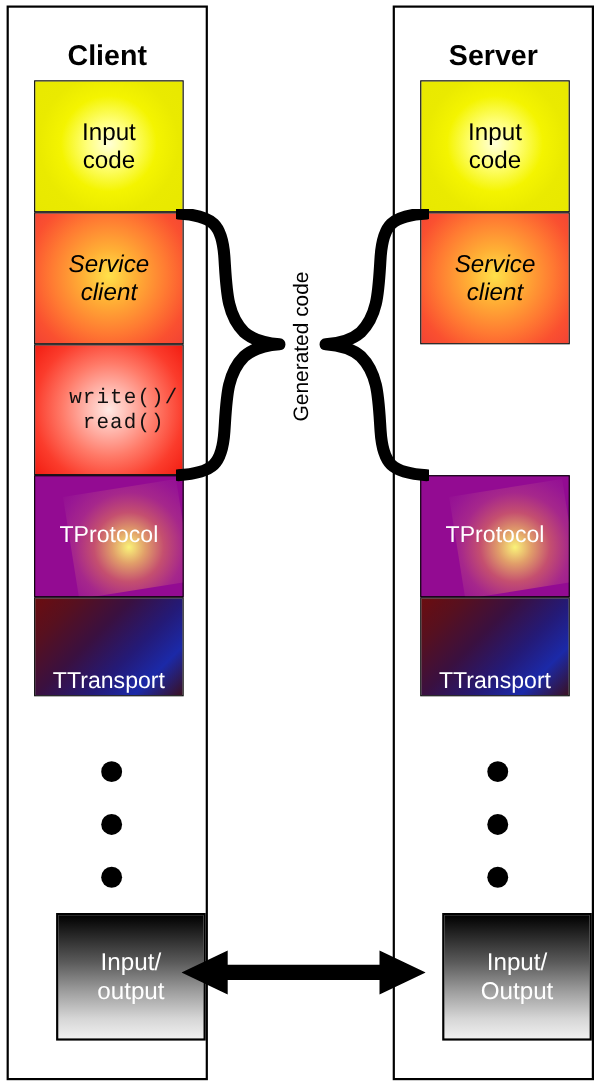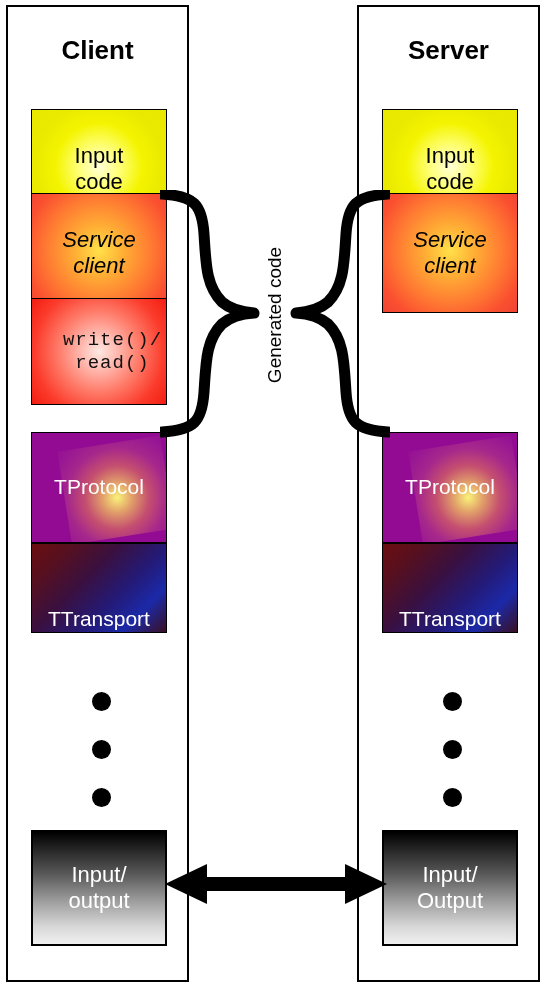--- a/index.html
+++ b/index.html
@@ -72,35 +72,34 @@
     z-index: 3;
     line-height: 1.18;
     white-space: pre-line;
   }
 
   
   .l-input {
     top: 0px; height: 120px;
     background:
       radial-gradient(circle at 50% 48%, #ffffd8 0%, #ffff7a 22%, #f4f400 48%, #eaea00 70%, #e8e800 100%);
-    margin-top: 36px;
   }
   .l-input .lbl { font-size: 22px; color: #000000; }
 
   
   .l-service {
     top: 120px; height: 120px;
     background:
       radial-gradient(circle at 50% 48%, #ffe14a 0%, #ffb035 26%, #ff7a32 58%, #fa5030 82%, #f24334 100%);
   }
   .l-service .lbl { font-size: 22px; color: #000000; font-style: italic; }
 
   
   .l-rw {
-    top: 225px; height: 107px;
+    top: 240px; height: 119px;
     background:
       radial-gradient(circle at 50% 50%, #ffe9e4 0%, #ffb7ad 22%, #ff7a68 48%, #fb3c2c 76%, #f21d12 100%);
     padding-left: 27px;
   }
   .l-rw .lbl {
     font-size: 19px;
     color: #111111;
     font-family: "Liberation Mono", "DejaVu Sans Mono", monospace;
     letter-spacing: 1px;
   }
@@ -159,20 +158,21 @@
     top: 830px;
     width: 136px;
     height: 116px;
     border: 2px solid #000000;
     box-sizing: border-box;
     background: linear-gradient(to bottom, #000000 0%, #1d1d1d 12%, #5a5a5a 38%, #9e9e9e 62%, #d6d6d6 84%, #f0f0f0 100%);
     display: flex;
     align-items: center;
     justify-content: center;
     text-align: center;
+    margin-left: 20px;
   }
   #io-client { left: 31px; }
   #io-server { left: 382px; }
   .io-box .lbl {
     font-size: 22px;
     color: #ffffff;
     line-height: 1.18;
     white-space: pre-line;
   }
 

